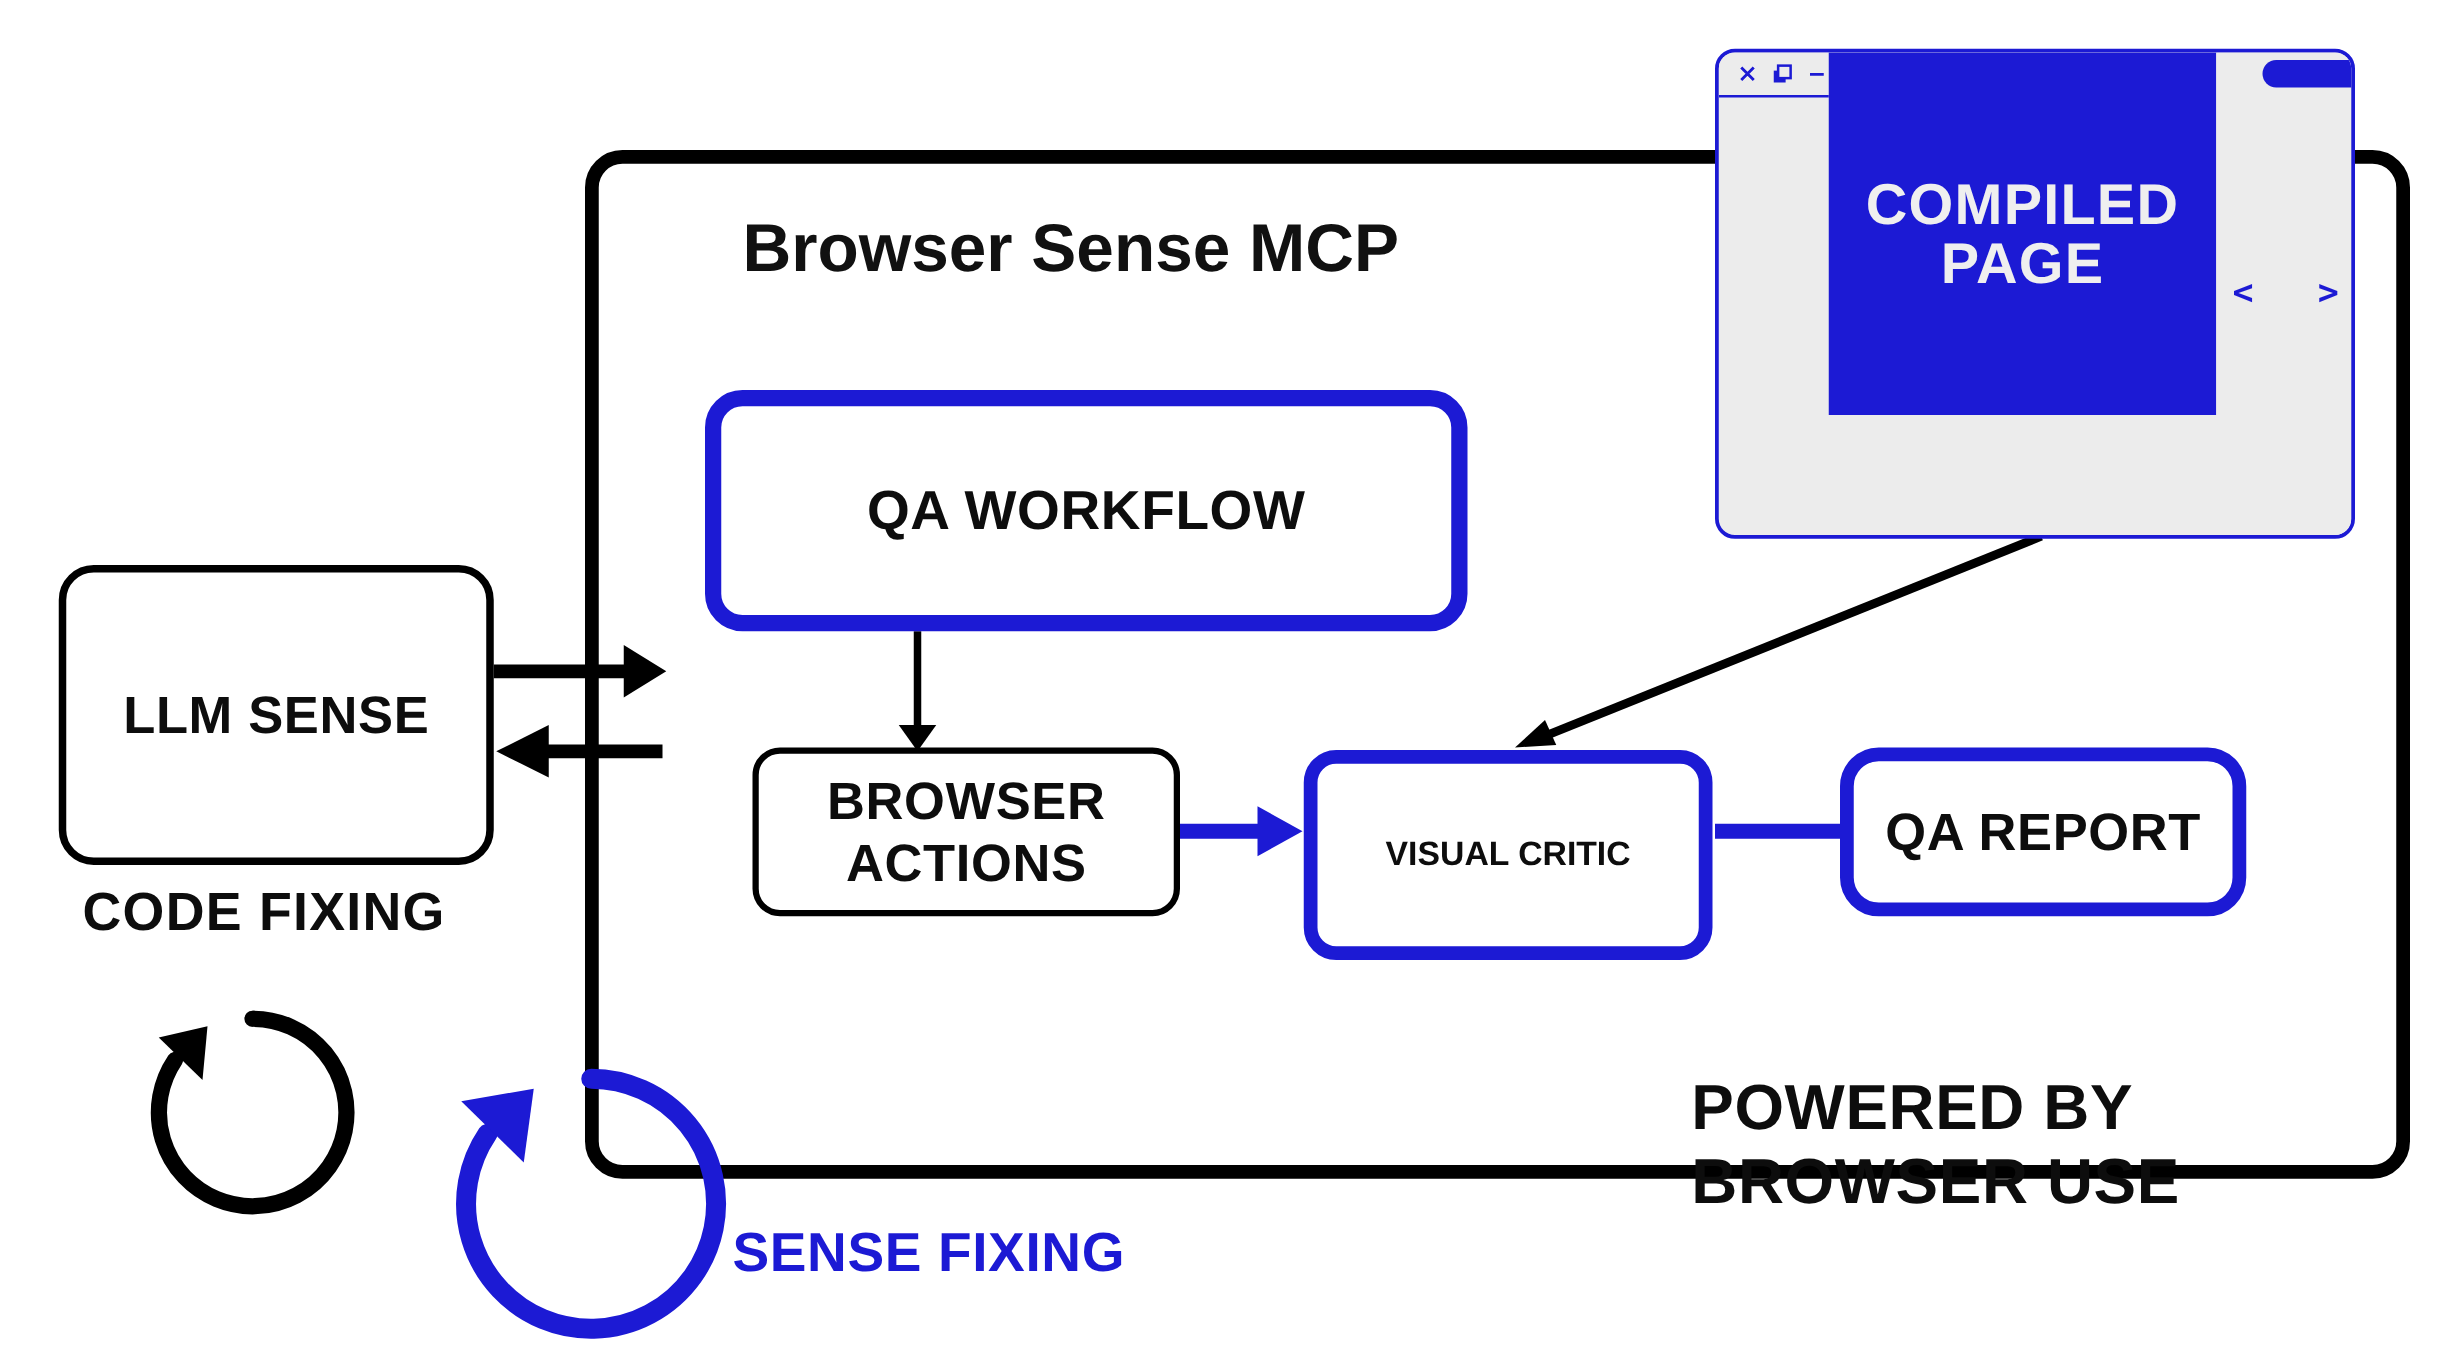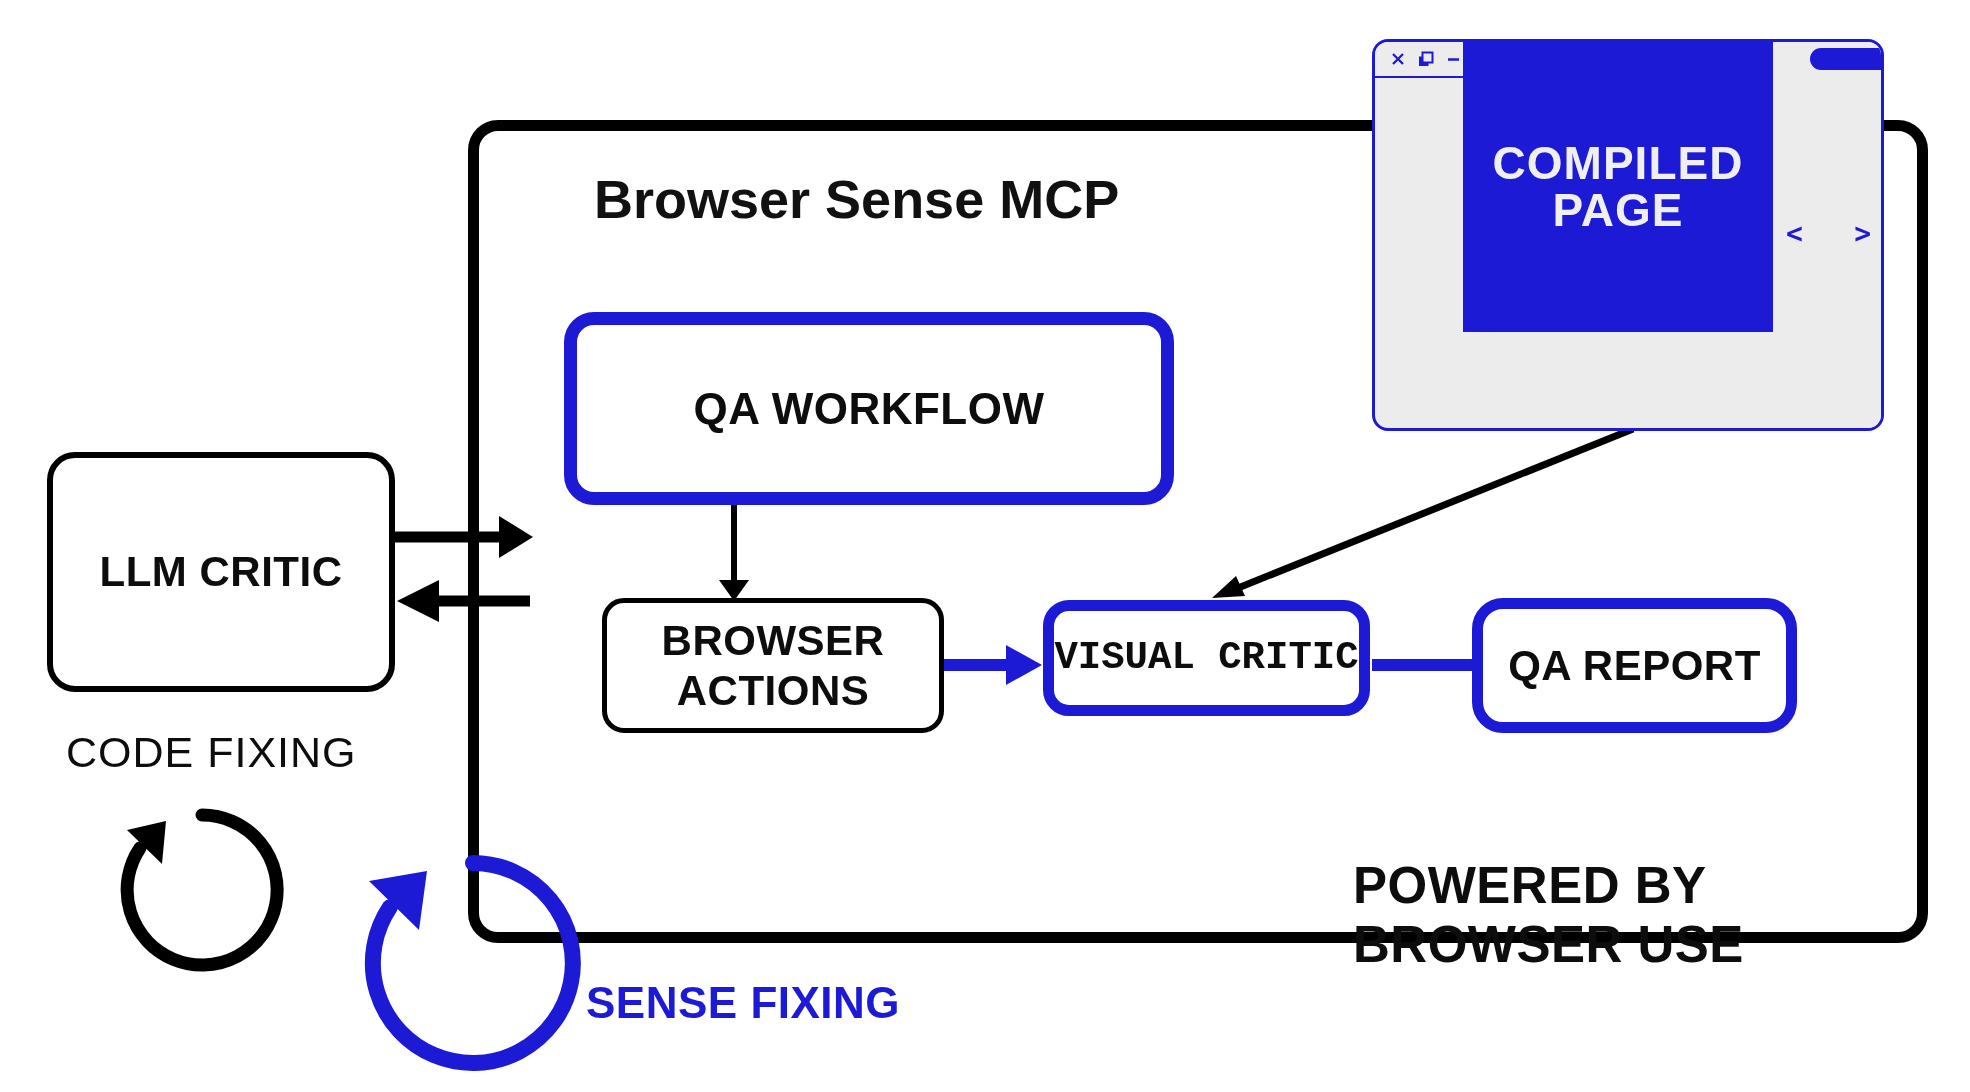--- a/index.html
+++ b/index.html
@@ -20,27 +20,27 @@
   .browser-window { position:absolute; z-index:4; }
 
   
   .node {
     display:flex; align-items:center; justify-content:center; text-align:center;
     background:#fff; font-weight:700; letter-spacing:.5px; line-height:1.18;
   }
   .node-llm   { left:47px;  top:452px; width:348px; height:240px; border:6px solid #000;  border-radius:28px; font-size:42px; }
   .node-qa    { left:564px; top:312px; width:610px; height:193px; border:13px solid var(--blue); border-radius:30px; font-size:44px; }
   .node-ba    { left:592px; top:598px; width:342px; height:135px; border:5px solid #000;  border-radius:22px; font-size:42px; padding:0 30px;margin-left:10px; }
-  .node-vc    { left:1043px;top:600px; width:327px; height:116px; border:11px solid var(--blue); border-radius:26px; font-size:39px; letter-spacing:0;font-family:Liberation Mono, monospace; }
+  .node-vc    { left:1043px;top:600px; width:327px; height:168px; border:11px solid var(--blue); border-radius:26px; font-size:27px; letter-spacing:0; }
   .node-qr    { left:1472px;top:598px; width:325px; height:135px; border:11px solid var(--blue); border-radius:31px; font-size:42px; }
 
   
   .diagram-title { left:594px; top:168px; font-size:54px; font-weight:700; letter-spacing:0; color:#111; }
   .powered-by    { left:1353px; top:856px; font-size:51px; font-weight:700; letter-spacing:.5px; }
-  .code-fixing   { left:66px;  top:728px; font-size:43px; font-weight:400; letter-spacing:1px; }
+  .code-fixing   { left:66px;  top:706px; font-size:43px; font-weight:700; letter-spacing:1px; }
   .sense-fixing  { left:586px; top:978px; font-size:44px; font-weight:700; letter-spacing:.5px; color:var(--blue);text-align:center; }
 
   
   .browser-window {
     left:1372px; top:39px; width:512px; height:392px;
     background:#ececec; border:3px solid var(--blue); border-radius:16px;
     overflow:hidden; display:flex; flex-direction:row;
   }
   .bw-titlebar {
     height:36px; flex:0 0 auto; display:flex; align-items:center; gap:9px;
@@ -116,21 +116,21 @@
     <g>
       <path d="M473 863 A100 100 0 1 1 390 907" stroke="#1c1ad4" stroke-width="16" fill="none" stroke-linecap="round"></path>
       <polygon points="369,881 427,871 419,930" fill="#1c1ad4"></polygon>
     </g>
   </svg>
 
   <div class="floating-label diagram-title">Browser Sense MCP</div>
   <div class="floating-label powered-by">POWERED BY BROWSER USE</div>
 
   <div class="node node-llm">
-    <span>LLM CRITIC</span>
+    <span>LLM SENSE</span>
   </div>
   <div class="node node-qa">
     <span>QA WORKFLOW</span>
   </div>
   <div class="node node-ba">
     <span>BROWSER ACTIONS</span>
   </div>
   <div class="node node-vc">
     <span>VISUAL CRITIC</span>
   </div>

